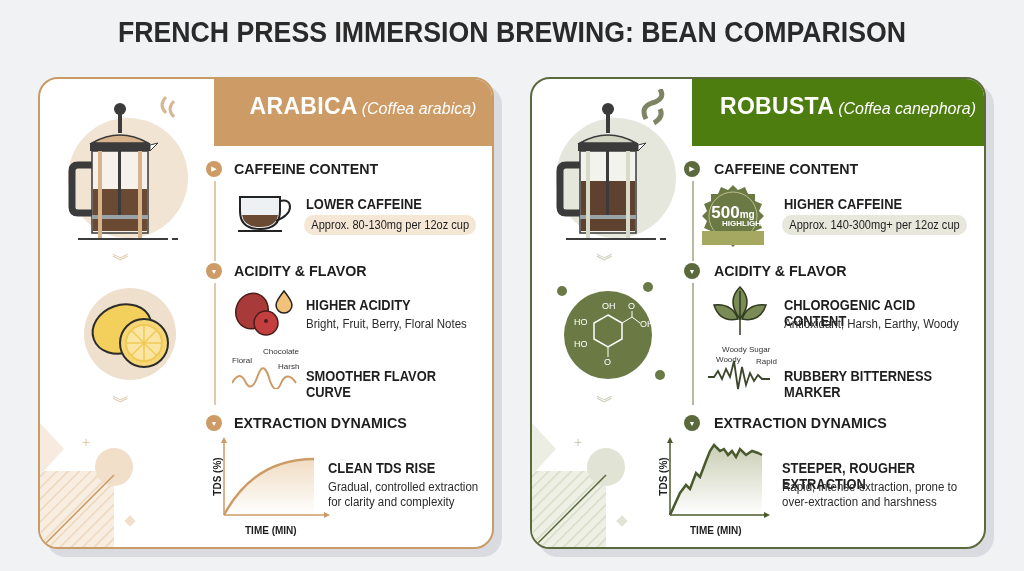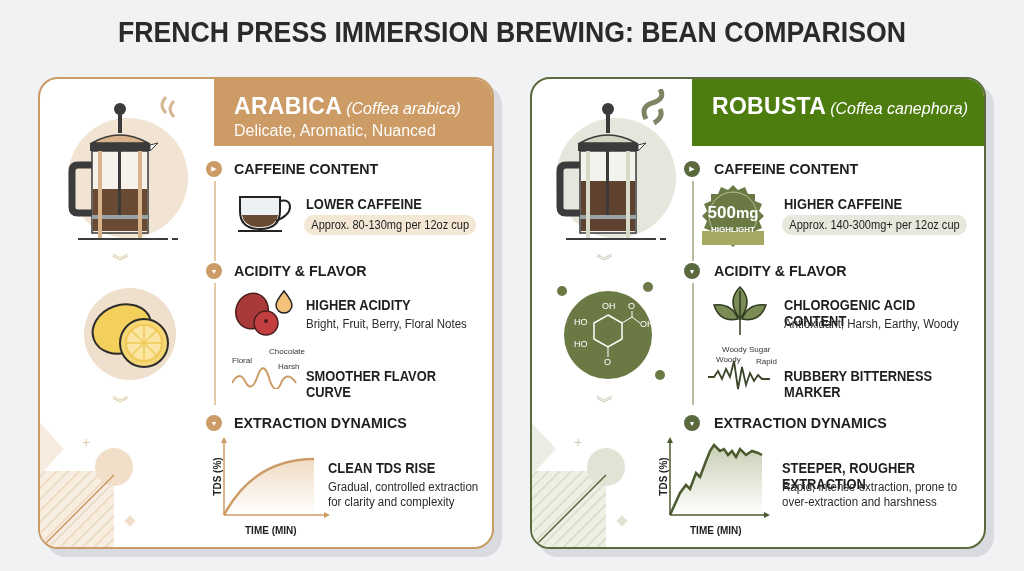--- a/index.html
+++ b/index.html
@@ -20,21 +20,21 @@
     position: absolute; top: 77px; width: 456px; height: 472px;
     background: #ffffff; border-radius: 20px; border: 2px solid;
     box-shadow: 8px 8px 0 #d9dbe0;
     overflow: hidden;
   }
   .panel.arabica { left: 38px; border-color: #c99b66; }
   .panel.robusta { left: 530px; border-color: #5b6a3c; }
 
   .header {
     position: absolute; left: 174px; top: 0; right: 0; height: 67px;
-    padding: 14px 0 8px 20px; color: #fff;
+    padding: 14px 0 8px 20px; color: #fff; text-align: center;
   }
   .arabica .header { background: #cc9b66; }
   .robusta .header { background: #4d7c0f; }
   .header .name { font-size: 23px; font-weight: 700; letter-spacing: 0.3px; }
   .header .latin { font-size: 16px; font-style: italic; font-weight: 400; margin-left: 4px; }
   .header .traits { font-size: 16px; margin-top: 2px; opacity: 0.96; }
 
   .timeline {
     position: absolute; left: 174px; width: 2px;
   }
@@ -120,21 +120,20 @@
     <rect x="0" y="52" width="74" height="80" fill="#f7ede0"></rect>
     <rect x="0" y="52" width="74" height="80" fill="url(#hatchA)"></rect>
     <circle cx="74" cy="48" r="19" fill="#f1dfc9"></circle>
     <line x1="4" y1="126" x2="74" y2="56" stroke="#c99b66" stroke-width="1.5"></line>
     <text x="42" y="28" fill="#e2c9a8" font-size="14">+</text>
     <rect x="86" y="98" width="8" height="8" fill="#f1dfc9" transform="rotate(45 90 102)"></rect>
   </svg>
 
   <div class="header">
     <div><span class="name">ARABICA</span><span class="latin">(Coffea arabica)</span></div>
-    <div class="traits">Delicate, Aromatic, Nuanced</div>
   </div>
 
   <div class="timeline" style="top:102px;height:80px"></div>
   <div class="timeline" style="top:204px;height:122px"></div>
 
   <div class="sec-dot" style="top:82px">▶</div>
   <div class="sec-title" style="top:81px">CAFFEINE CONTENT</div>
   <svg class="svgabs" style="left:196px;top:114px" width="58" height="40" viewBox="0 0 58 40">
     <path d="M4 4 h40 v14 q0 18 -20 18 q-20 0 -20 -18 z" fill="#eef1f4" stroke="#222" stroke-width="2"></path>
     <path d="M6 22 h36 q-2 12 -18 12 q-16 0 -18 -12 z" fill="#6b4a33"></path>
@@ -148,21 +147,21 @@
   <div class="sec-title" style="top:183px">ACIDITY &amp; FLAVOR</div>
   <svg class="svgabs" style="left:192px;top:206px" width="64" height="54" viewBox="0 0 64 54">
     <ellipse cx="20" cy="26" rx="16" ry="18" fill="#a83a3a" stroke="#4a1d1d" stroke-width="1.5" transform="rotate(20 20 26)"></ellipse>
     <circle cx="34" cy="38" r="12" fill="#c33e3e" stroke="#4a1d1d" stroke-width="1.5"></circle>
     <circle cx="34" cy="36" r="2" fill="#4a1d1d"></circle>
     <path d="M52 6 q-8 10 -8 14 a8 8 0 0 0 16 0 q0 -4 -8 -14 z" fill="#f3c27a" stroke="#222" stroke-width="1.5"></path>
   </svg>
   <div class="item-title" style="left:266px;top:218px">HIGHER ACIDITY</div>
   <div class="item-sub" style="left:266px;top:237px">Bright, Fruit, Berry, Floral Notes</div>
 
-  <div class="tiny" style="left:229px;top:268px">Chocolate</div>
+  <div class="tiny" style="left:223px;top:268px">Chocolate</div>
   <div class="tiny" style="left:192px;top:277px">Floral</div>
   <div class="tiny" style="left:238px;top:283px">Harsh</div>
   <svg class="svgabs" style="left:192px;top:284px" width="68" height="26" viewBox="0 0 68 26">
     <path d="M0 20 q8 -14 14 0 q6 10 12 -8 q6 -16 12 6 q6 16 12 0 q6 -10 14 2" stroke="#cc9b66" stroke-width="2" fill="none"></path>
   </svg>
   <div class="item-title" style="left:266px;top:289px">SMOOTHER FLAVOR CURVE</div>
 
   <div class="sec-dot" style="top:336px">▼</div>
   <div class="sec-title" style="top:335px">EXTRACTION DYNAMICS</div>
   <svg class="svgabs" style="left:180px;top:358px" width="110" height="84" viewBox="0 0 110 84">
@@ -249,23 +248,23 @@
 
   <div class="sec-dot" style="left:152px;top:82px">▶</div>
   <div class="sec-title" style="left:182px;top:81px">CAFFEINE CONTENT</div>
   <div class="svgabs" style="left:168px;top:104px;width:66px;height:66px">
     <svg width="66" height="66" viewBox="0 0 66 66" style="position:absolute;left:0;top:0">
       <polygon points="33,2 38,7 45,4 48,11 55,11 55,18 62,21 59,28 64,33 59,38 62,45 55,48 55,55 48,55 45,62 38,59 33,64 28,59 21,62 18,55 11,55 11,48 4,45 7,38 2,33 7,28 4,21 11,18 11,11 18,11 21,4 28,7" fill="#6b7a45"></polygon>
       <circle cx="33" cy="33" r="24" fill="none" stroke="#b9bf8e" stroke-width="1"></circle>
       <rect x="2" y="48" width="62" height="14" fill="#a4a860"></rect>
     </svg>
     <div style="position:absolute;left:0;width:66px;top:20px;text-align:center;color:#fff;font-weight:700;font-size:17px">
-      <span>500</span><span style="font-size:15px">mg</span>
+      <span>500</span><span style="font-size:10px">mg</span>
     </div>
-    <div style="position:absolute;left:0;width:66px;top:42px;text-align:center;color:#fff;font-weight:700;font-size:8px">HIGHLIGHT</div>
+    <div style="position:absolute;left:0;width:66px;top:36px;text-align:right;color:#fff;font-weight:700;font-size:8px">HIGHLIGHT</div>
   </div>
   <div class="item-title" style="left:252px;top:117px">HIGHER CAFFEINE</div>
   <div class="pill" style="left:250px;top:136px">Approx. 140-300mg+ per 12oz cup</div>
 
   <div class="sec-dot" style="left:152px;top:184px">▼</div>
   <div class="sec-title" style="left:182px;top:183px">ACIDITY &amp; FLAVOR</div>
   <svg class="svgabs" style="left:180px;top:206px" width="56" height="52" viewBox="0 0 56 52">
     <path d="M28 2 q-14 14 0 32 q14 -18 0 -32 z" fill="#7a8b56" stroke="#2f3a1e" stroke-width="1.5"></path>
     <path d="M26 34 q-18 4 -24 -14 q18 -2 24 14 z" fill="#7a8b56" stroke="#2f3a1e" stroke-width="1.5"></path>
     <path d="M30 34 q18 4 24 -14 q-18 -2 -24 14 z" fill="#7a8b56" stroke="#2f3a1e" stroke-width="1.5"></path>

